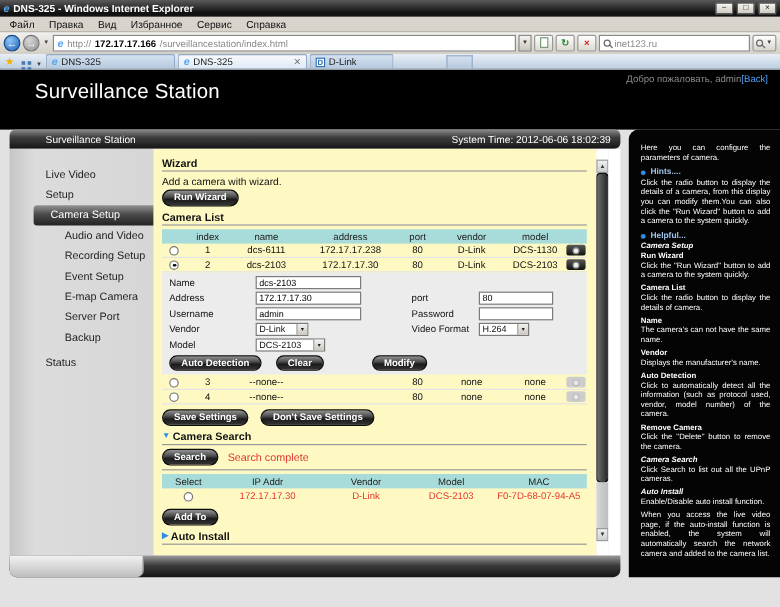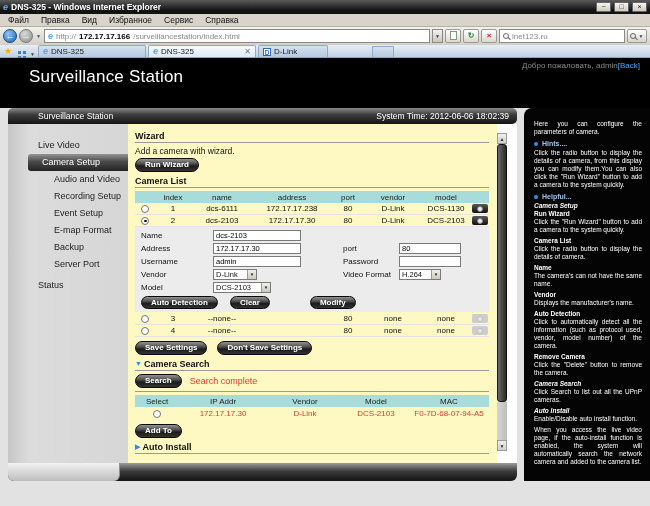--- a/index.html
+++ b/index.html
@@ -201,27 +201,28 @@
     <div class="ctitle">
       <span>Surveillance Station</span>
       <span class="sp"></span>
       <span>System Time: 2012-06-06 18:02:39</span>
     </div>
 
     <div class="cbody">
 
       <div class="sidebar">
         <div class="side-item">Live Video</div>
+        <div class="side-item">Setup</div>
         <div class="side-item active">Camera Setup</div>
         <div class="side-item lvl1">Audio and Video</div>
         <div class="side-item lvl1">Recording Setup</div>
         <div class="side-item lvl1">Event Setup</div>
-        <div class="side-item lvl1">E-map Format</div>
+        <div class="side-item lvl1">E-map Camera</div>
+        <div class="side-item lvl1">Server Port</div>
         <div class="side-item lvl1">Backup</div>
-        <div class="side-item lvl1">Server Port</div>
         <div class="side-item gap">Status</div>
       </div>
 
       <div class="main">
         <div class="sec-h">Wizard</div>
         <hr class="sec-hr">
         <div class="desc">Add a camera with wizard.</div>
         <div class="rw"><span class="btn">Run Wizard</span></div>
 
         <div class="sec-h">Camera List</div>

